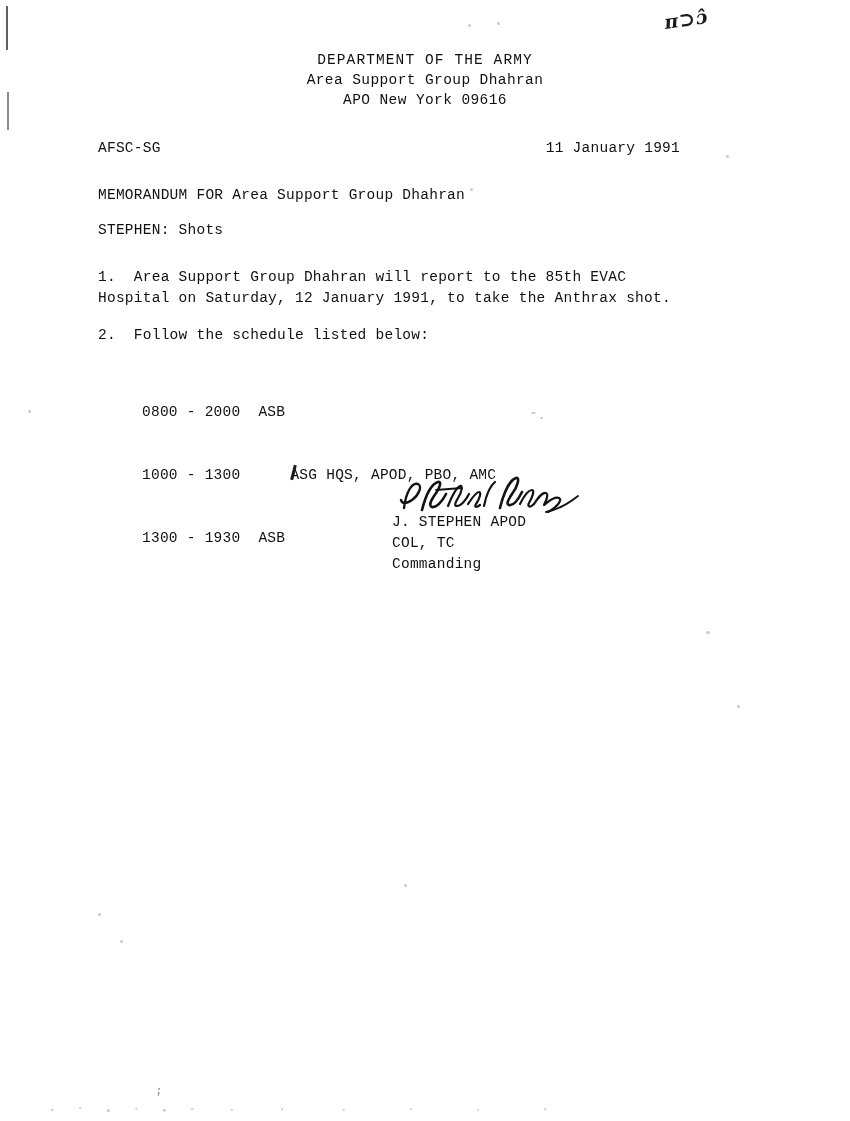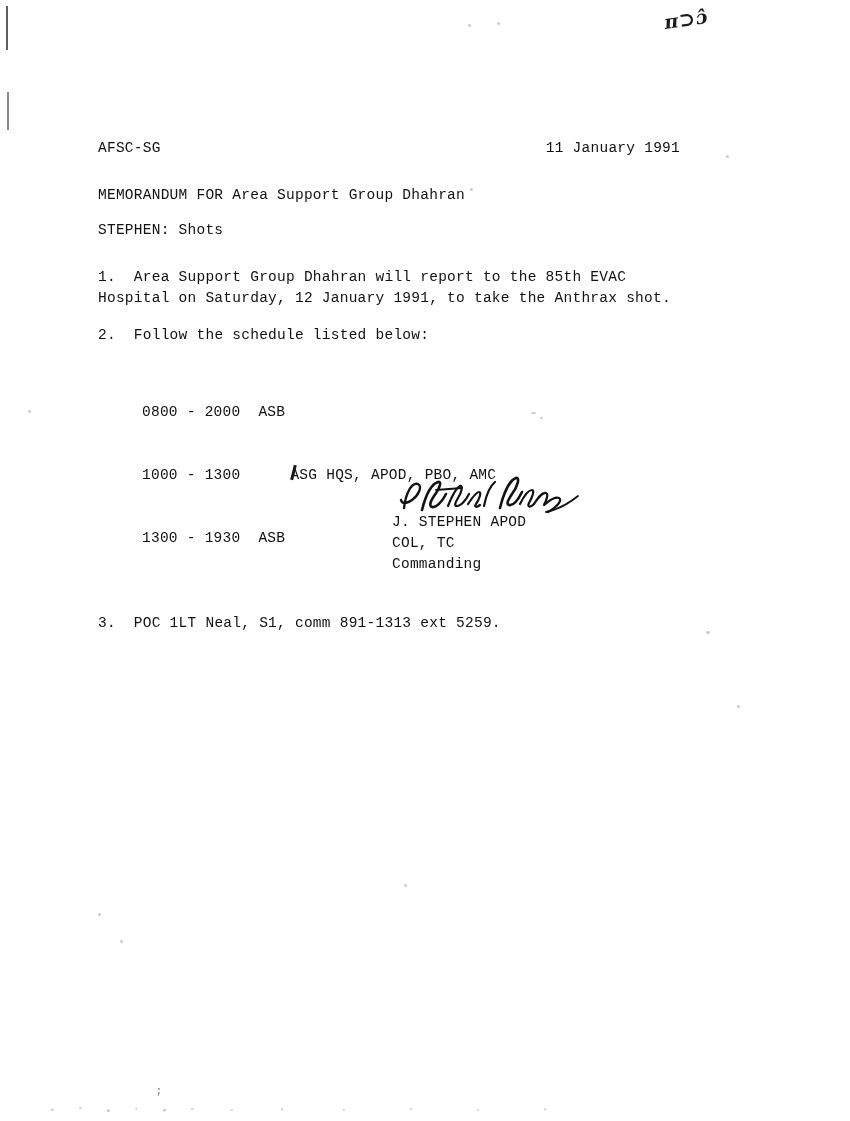--- a/index.html
+++ b/index.html
@@ -162,20 +162,25 @@
 </head>
 <body>
 
 <div class="page">
 
   <div class="scan-edge-top"></div>
   <div class="scan-edge-mid"></div>
 
   <div class="handwritten-code">π⊃ɔ̂</div>
 
+  <div class="letterhead">
+    <div class="l1">DEPARTMENT OF THE ARMY</div>
+    <div class="l2">Area Support Group Dhahran</div>
+    <div class="l3">APO New York   09616</div>
+  </div>
 
   <div class="body-block">
 
     <div class="row-office">
       <span>AFSC-SG</span>
       <span class="date">11 January 1991</span>
     </div>
 
     <div class="gap-26"></div>
 
@@ -198,23 +203,20 @@
     </div>
 
     <div class="schedule">
       <div><span>0800 - 2000</span><span>&nbsp;&nbsp;</span><span>ASB</span></div>
       <div><span>1000 - 1300</span><span>&nbsp;&nbsp;</span><span class="amc-mark">ASG HQS, APOD, PBO, AMC</span></div>
       <div><span>1300 - 1930</span><span>&nbsp;&nbsp;</span><span>ASB</span></div>
     </div>
 
     <div class="gap-22"></div>
 
-    <div class="para">
-      <span class="para-num">3.</span><span>&nbsp;&nbsp;</span><span>POC 1LT Neal, S1, comm 891-1313 ext 5259.</span>
-    </div>
 
   </div>
 
   <svg class="signature" viewBox="0 0 190 44">
     <g fill="none" stroke="#121212" stroke-linecap="round" stroke-linejoin="round">
       <path d="M8 34 C10 18, 16 8, 22 10 C27 12, 22 22, 16 26 C10 30, 6 30, 5 26" stroke-width="2.4"></path>
       <path d="M26 36 C30 20, 36 10, 42 8 C46 7, 44 14, 38 22 C34 28, 33 32, 36 33 C40 34, 46 28, 50 20" stroke-width="2.6"></path>
       <path d="M40 16 L66 14" stroke-width="1.8"></path>
       <path d="M52 32 C56 22, 60 14, 64 12 C67 11, 66 18, 62 24 C59 29, 58 32, 61 32 C65 32, 70 26, 73 20" stroke-width="2.2"></path>
       <path d="M72 30 C76 24, 80 18, 83 18 C86 18, 83 26, 80 30 C78 33, 80 34, 84 31" stroke-width="2.2"></path>

